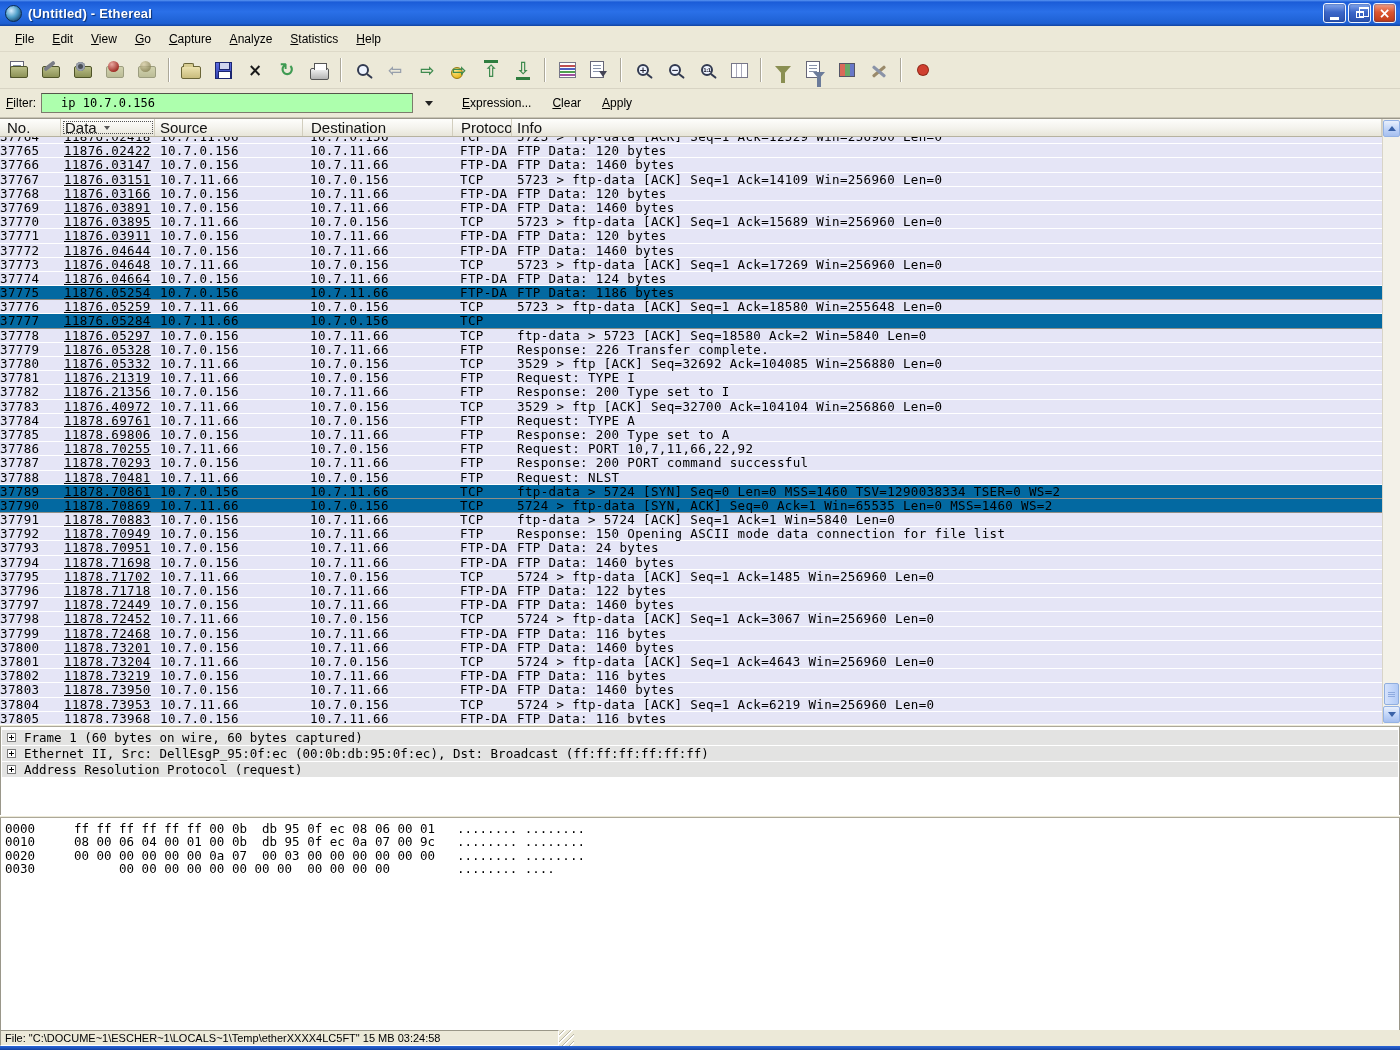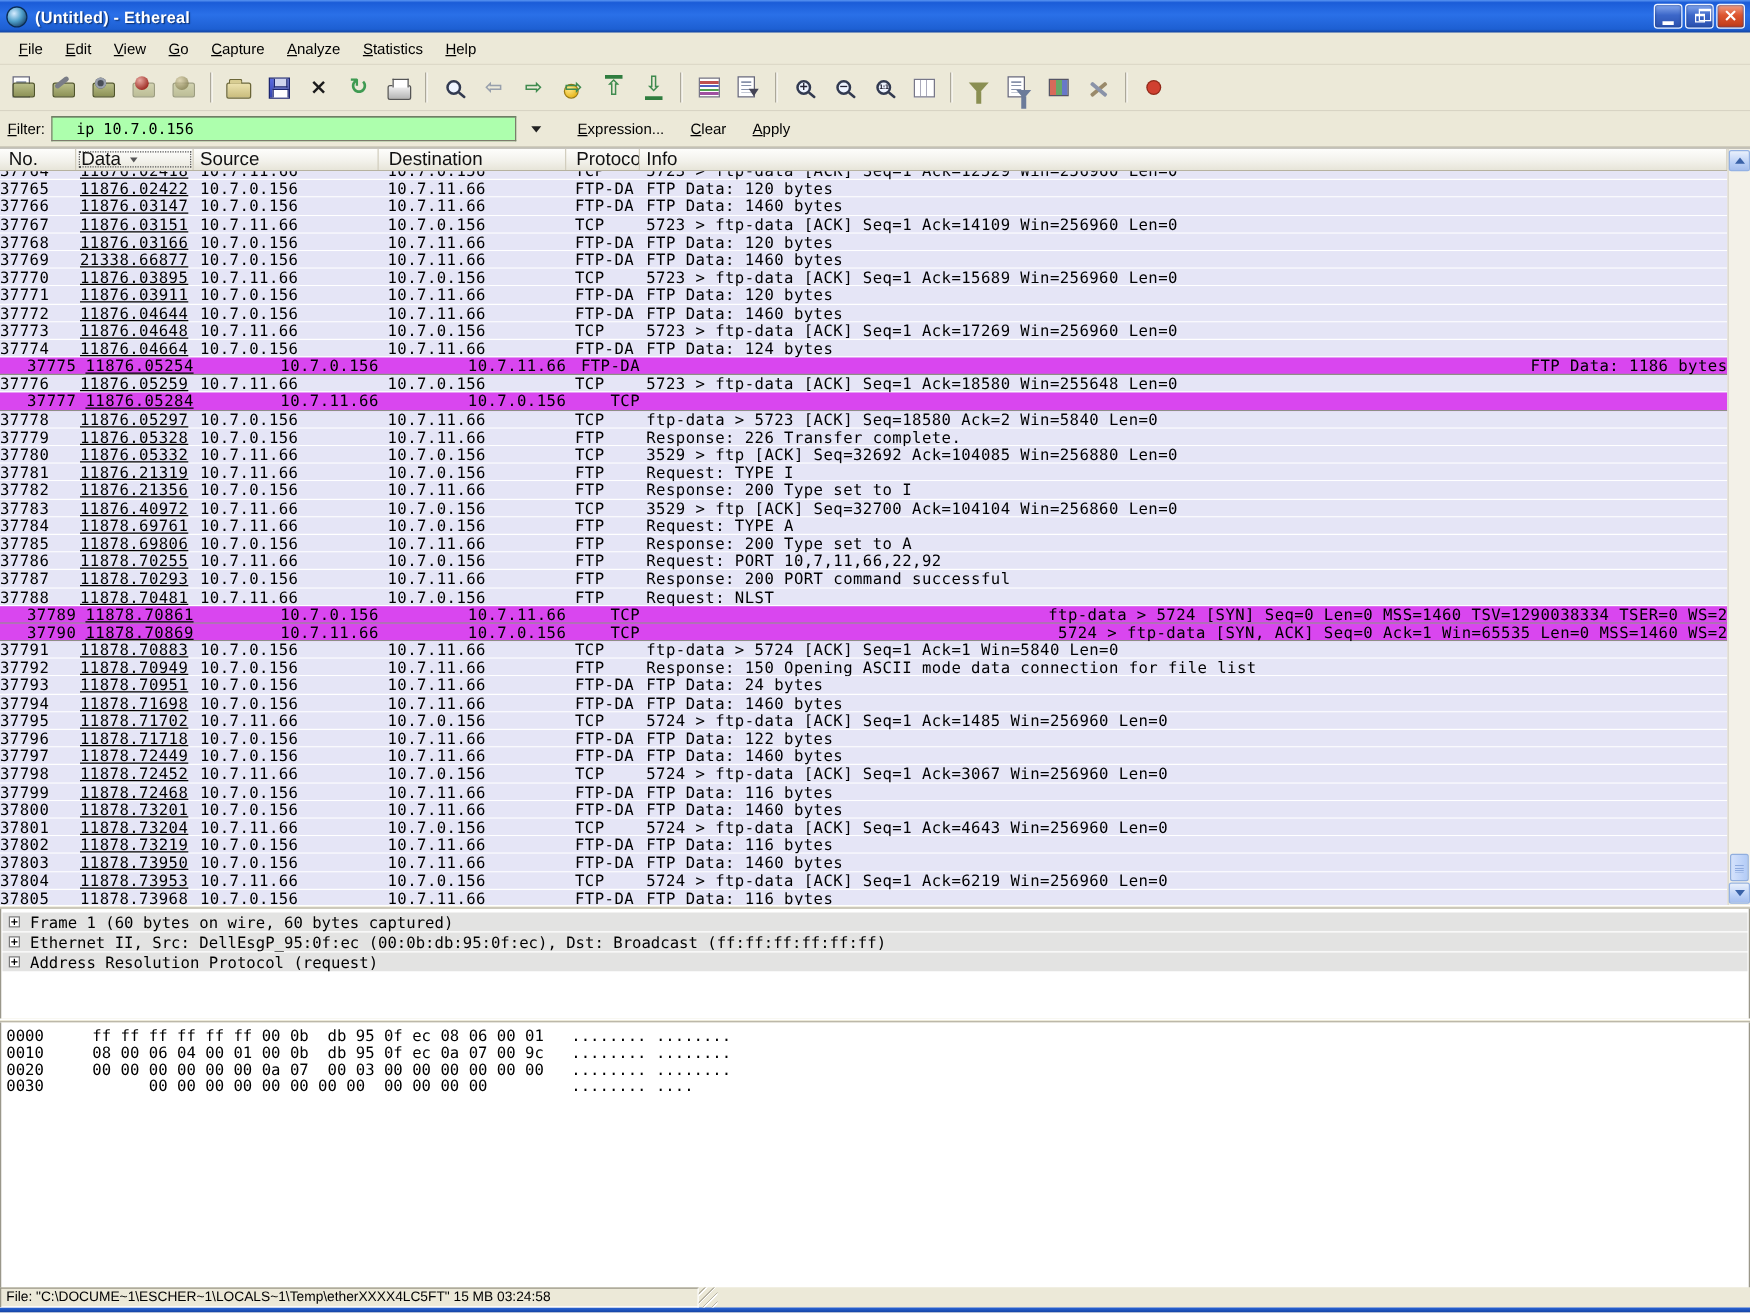--- a/index.html
+++ b/index.html
@@ -90,21 +90,21 @@
     background:linear-gradient(180deg,#fefefc,#f3f2ec 55%,#e7e5d9); border-bottom:1px solid #b6b2a0; }
   .hcell { border-right:1px solid #d2cebe; font-size:15px; color:#111; display:flex; align-items:center; overflow:hidden; white-space:nowrap; flex:none; }
   .hcell.focus { outline:1px dotted #555; outline-offset:-3px; }
   .sort-ind { width:0; height:0; border-left:3px solid transparent; border-right:3px solid transparent; border-top:4px solid #555; margin-left:7px; }
   .c-no{width:61px; padding-left:7px;} .c-time{width:94px; padding-left:4px;} .c-src{width:148px; padding-left:5px;}
   .c-dst{width:150px; padding-left:8px;} .c-proto{width:59px; padding-left:8px;} .c-info{flex:1 1 auto; padding-left:5px;}
   .list-viewport { position:absolute; top:18px; left:0; right:18px; bottom:0; overflow:hidden; background:#e9e9f8; }
   .rows { margin-top:-7px; }
   .prow { display:flex; height:14.2px; background:#e5e5f6; box-shadow:inset 0 -1px 0 #fff;
     font:12.5px "DejaVu Sans Mono",monospace; letter-spacing:.35px; white-space:pre; color:#000; align-items:center; }
-  .prow.hl { background:#d946ef; box-shadow:inset 0 -1px 0 #8e8e86;text-align:right; }
+  .prow.hl { background:#0369a1; box-shadow:inset 0 -1px 0 #8e8e86; }
   .prow span { overflow:hidden; flex:none; display:block; height:14.2px; line-height:14.2px; }
   .prow .p-no{width:61px; padding-left:0;} .prow .p-time{width:94px; padding-left:3px;text-decoration:underline;} .prow .p-src{width:148px; padding-left:5px;}
   .prow .p-dst{width:150px; padding-left:7px;} .prow .p-proto{width:59px; padding-left:7px;} .prow .p-info{flex:1 1 auto; padding-left:5px;}
 
   
   .scrollbar { position:absolute; top:0; right:0; width:18px; bottom:0; background:#f3f1e8; border-left:1px solid #d8d4c8; }
   .sb-btn { position:absolute; left:0; width:17px; height:17px; background:linear-gradient(180deg,#e9f0fc,#bcd1f7 60%,#a6bfee);
     border:1px solid #94b2e4; border-radius:2px; display:flex; align-items:center; justify-content:center; }
   .sb-up { top:1px; } .sb-down { bottom:1px; }
   .sb-up::before { content:""; width:0; height:0; border-left:4px solid transparent; border-right:4px solid transparent; border-bottom:5px solid #3a62a8; }
@@ -352,21 +352,21 @@
     <span class="hcell c-proto">Protocol</span>
     <span class="hcell c-info">Info</span>
   </div>
   <div class="list-viewport">
     <div class="rows">
         <div class="prow"><span class="p-no">37764</span><span class="p-time">11876.02418</span><span class="p-src">10.7.11.66</span><span class="p-dst">10.7.0.156</span><span class="p-proto">TCP</span><span class="p-info">5723 &gt; ftp-data [ACK] Seq=1 Ack=12529 Win=256960 Len=0</span></div>
         <div class="prow"><span class="p-no">37765</span><span class="p-time">11876.02422</span><span class="p-src">10.7.0.156</span><span class="p-dst">10.7.11.66</span><span class="p-proto">FTP-DA</span><span class="p-info">FTP Data: 120 bytes</span></div>
         <div class="prow"><span class="p-no">37766</span><span class="p-time">11876.03147</span><span class="p-src">10.7.0.156</span><span class="p-dst">10.7.11.66</span><span class="p-proto">FTP-DA</span><span class="p-info">FTP Data: 1460 bytes</span></div>
         <div class="prow"><span class="p-no">37767</span><span class="p-time">11876.03151</span><span class="p-src">10.7.11.66</span><span class="p-dst">10.7.0.156</span><span class="p-proto">TCP</span><span class="p-info">5723 &gt; ftp-data [ACK] Seq=1 Ack=14109 Win=256960 Len=0</span></div>
         <div class="prow"><span class="p-no">37768</span><span class="p-time">11876.03166</span><span class="p-src">10.7.0.156</span><span class="p-dst">10.7.11.66</span><span class="p-proto">FTP-DA</span><span class="p-info">FTP Data: 120 bytes</span></div>
-        <div class="prow"><span class="p-no">37769</span><span class="p-time">21338.66877</span><span class="p-src">10.7.0.156</span><span class="p-dst">10.7.11.66</span><span class="p-proto">FTP-DA</span><span class="p-info">FTP Data: 1460 bytes</span></div>
+        <div class="prow"><span class="p-no">37769</span><span class="p-time">11876.03891</span><span class="p-src">10.7.0.156</span><span class="p-dst">10.7.11.66</span><span class="p-proto">FTP-DA</span><span class="p-info">FTP Data: 1460 bytes</span></div>
         <div class="prow"><span class="p-no">37770</span><span class="p-time">11876.03895</span><span class="p-src">10.7.11.66</span><span class="p-dst">10.7.0.156</span><span class="p-proto">TCP</span><span class="p-info">5723 &gt; ftp-data [ACK] Seq=1 Ack=15689 Win=256960 Len=0</span></div>
         <div class="prow"><span class="p-no">37771</span><span class="p-time">11876.03911</span><span class="p-src">10.7.0.156</span><span class="p-dst">10.7.11.66</span><span class="p-proto">FTP-DA</span><span class="p-info">FTP Data: 120 bytes</span></div>
         <div class="prow"><span class="p-no">37772</span><span class="p-time">11876.04644</span><span class="p-src">10.7.0.156</span><span class="p-dst">10.7.11.66</span><span class="p-proto">FTP-DA</span><span class="p-info">FTP Data: 1460 bytes</span></div>
         <div class="prow"><span class="p-no">37773</span><span class="p-time">11876.04648</span><span class="p-src">10.7.11.66</span><span class="p-dst">10.7.0.156</span><span class="p-proto">TCP</span><span class="p-info">5723 &gt; ftp-data [ACK] Seq=1 Ack=17269 Win=256960 Len=0</span></div>
         <div class="prow"><span class="p-no">37774</span><span class="p-time">11876.04664</span><span class="p-src">10.7.0.156</span><span class="p-dst">10.7.11.66</span><span class="p-proto">FTP-DA</span><span class="p-info">FTP Data: 124 bytes</span></div>
         <div class="prow hl"><span class="p-no">37775</span><span class="p-time">11876.05254</span><span class="p-src">10.7.0.156</span><span class="p-dst">10.7.11.66</span><span class="p-proto">FTP-DA</span><span class="p-info">FTP Data: 1186 bytes</span></div>
         <div class="prow"><span class="p-no">37776</span><span class="p-time">11876.05259</span><span class="p-src">10.7.11.66</span><span class="p-dst">10.7.0.156</span><span class="p-proto">TCP</span><span class="p-info">5723 &gt; ftp-data [ACK] Seq=1 Ack=18580 Win=255648 Len=0</span></div>
         <div class="prow hl"><span class="p-no">37777</span><span class="p-time">11876.05284</span><span class="p-src">10.7.11.66</span><span class="p-dst">10.7.0.156</span><span class="p-proto">TCP</span></div>
         <div class="prow"><span class="p-no">37778</span><span class="p-time">11876.05297</span><span class="p-src">10.7.0.156</span><span class="p-dst">10.7.11.66</span><span class="p-proto">TCP</span><span class="p-info">ftp-data &gt; 5723 [ACK] Seq=18580 Ack=2 Win=5840 Len=0</span></div>
         <div class="prow"><span class="p-no">37779</span><span class="p-time">11876.05328</span><span class="p-src">10.7.0.156</span><span class="p-dst">10.7.11.66</span><span class="p-proto">FTP</span><span class="p-info">Response: 226 Transfer complete.</span></div>

